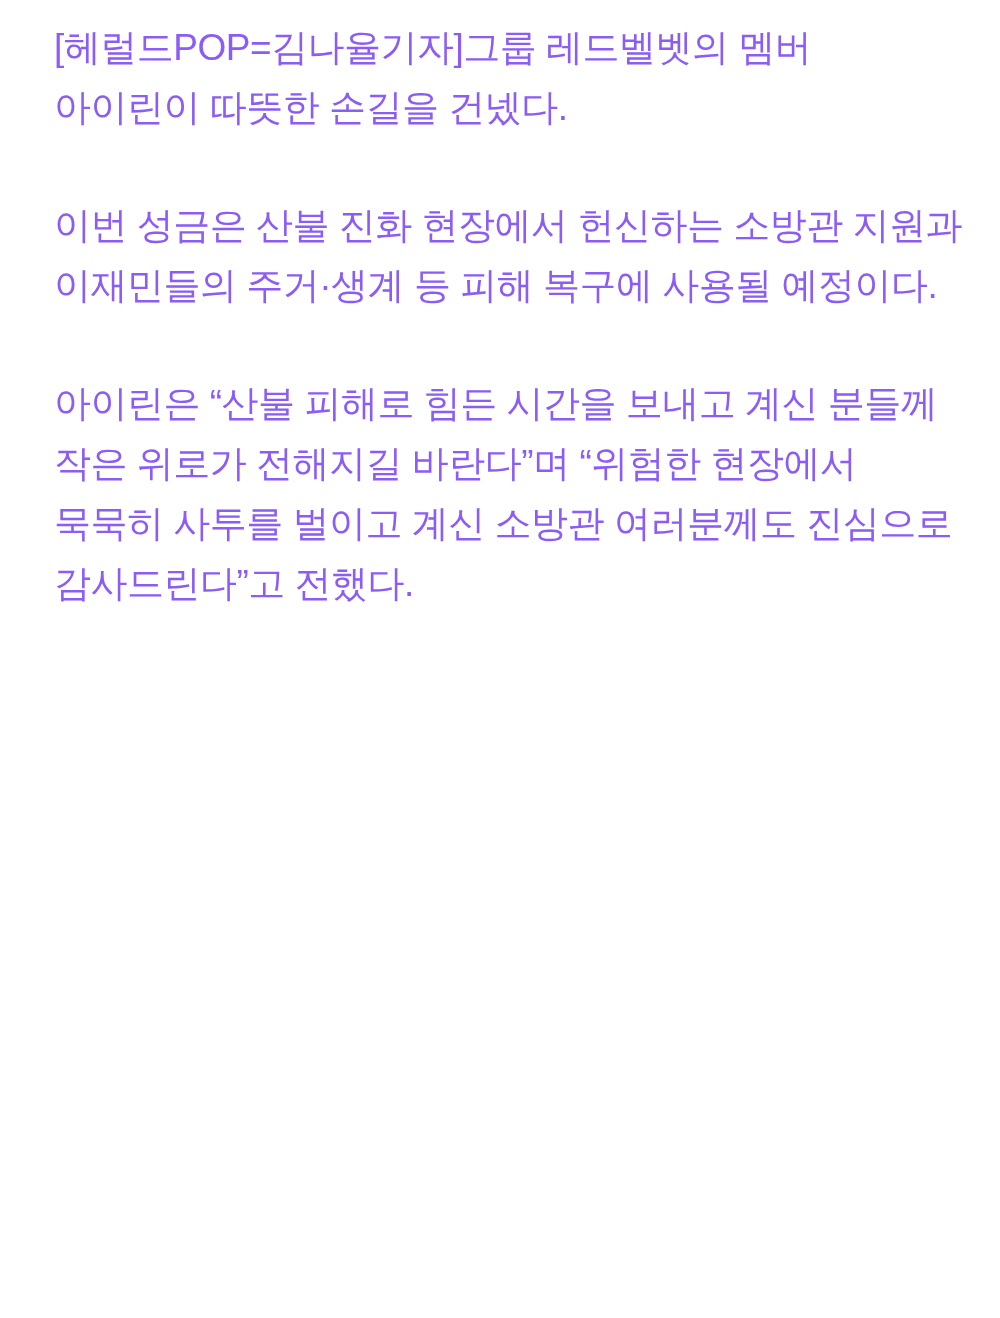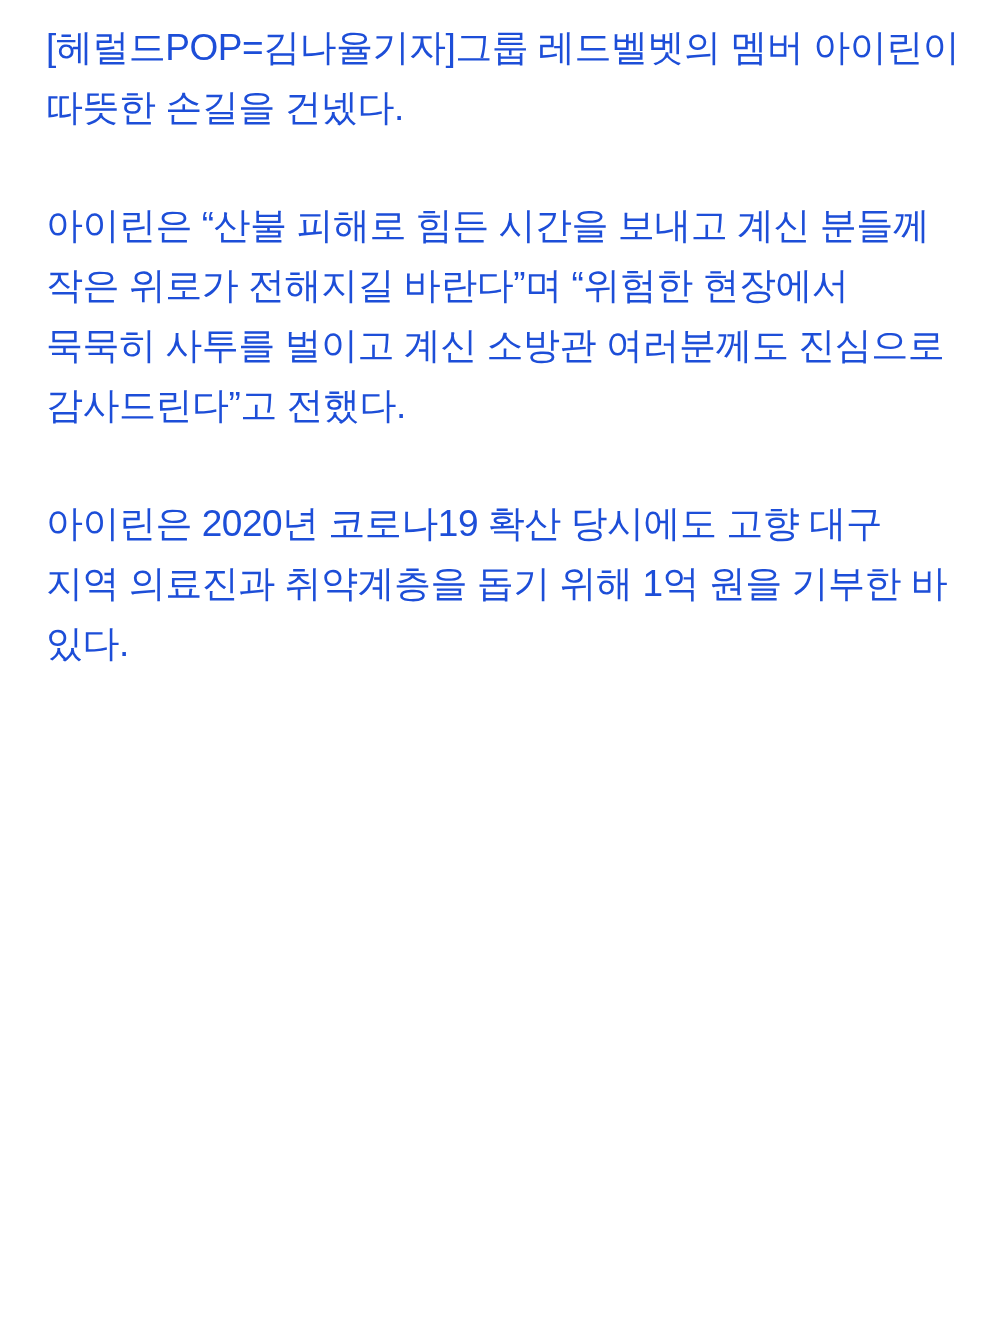--- a/index.html
+++ b/index.html
@@ -14,29 +14,29 @@
     color: #1a1a1a;
   }
   .article {
     padding: 18px 38px 10px 38px;
     box-sizing: border-box;
   }
   .para {
     font-size: 37px;
     line-height: 1.62;
     letter-spacing: -0.5px;
-    color: #1d4ed8;
-    margin: 0 0 58px 8px;
+    color: #8b5cf6;
+    margin: 0 0 58px 16px;
     word-break: keep-all;
     white-space: normal;
   }
   .para:last-child {
     margin-bottom: 0;
   }
 </style>
 </head>
 <body>
 
 <div class="article">
   <p class="para">[헤럴드POP=김나율기자]그룹 레드벨벳의 멤버 아이린이 따뜻한 손길을 건넸다.</p>
+  <p class="para">이번 성금은 산불 진화 현장에서 헌신하는 소방관 지원과 이재민들의 주거·생계 등 피해 복구에 사용될 예정이다.</p>
   <p class="para">아이린은 “산불 피해로 힘든 시간을 보내고 계신 분들께 작은 위로가 전해지길 바란다”며 “위험한 현장에서 묵묵히 사투를 벌이고 계신 소방관 여러분께도 진심으로 감사드린다”고 전했다.</p>
-  <p class="para">아이린은 2020년 코로나19 확산 당시에도 고향 대구 지역 의료진과 취약계층을 돕기 위해 1억 원을 기부한 바 있다.</p>
 </div>
 
 </body></html>

